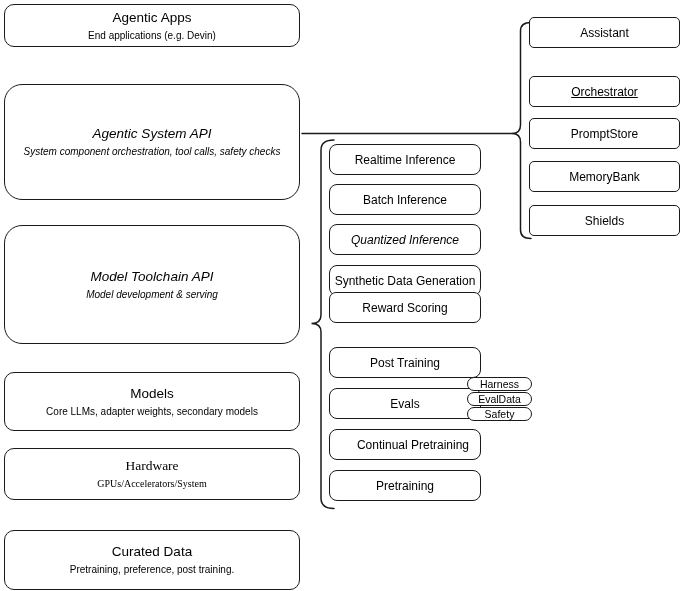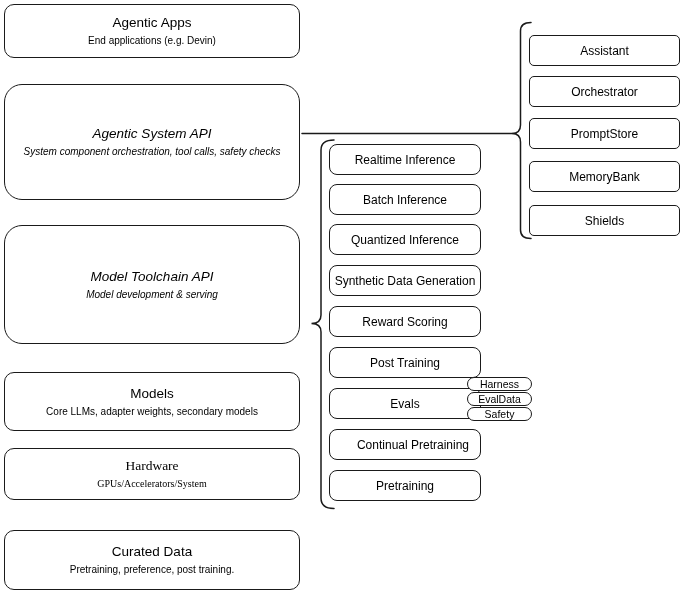--- a/index.html
+++ b/index.html
@@ -108,21 +108,21 @@
 
   <svg class="overlay" viewBox="0 0 682 591" xmlns="http://www.w3.org/2000/svg">
 
     <path d="M 302 133.5 L 512 133.5" fill="none" stroke="#1a1a1a" stroke-width="1.5" stroke-linecap="round"></path>
 
     <path d="M 531 22.5 Q 520.5 22.5 520.5 31 L 520.5 125 Q 520.5 133.5 512 133.5 Q 520.5 133.5 520.5 142 L 520.5 230 Q 520.5 238.5 531 238.5" fill="none" stroke="#1a1a1a" stroke-width="1.5" stroke-linecap="round"></path>
 
     <path d="M 334 140 Q 321 140 321 150 L 321 315 Q 321 323.5 311.5 323.5 Q 321 323.5 321 332 L 321 498 Q 321 508.5 334 508.5" fill="none" stroke="#1a1a1a" stroke-width="1.5" stroke-linecap="round"></path>
   </svg>
 
-  <div class="lbox" style="top:4px;height:54px;">
+  <div class="lbox" style="top:4px;height:43px;">
     <div class="title">Agentic Apps</div>
     <div class="subtitle">End applications (e.g. Devin)</div>
   </div>
 
   <div class="lbox big" style="top:84px;height:116px;">
     <div class="title">Agentic System API</div>
     <div class="subtitle">System component orchestration, tool calls, safety checks</div>
   </div>
 
   <div class="lbox big" style="top:225px;height:119px;">
@@ -140,31 +140,31 @@
     <div class="subtitle">GPUs/Accelerators/System</div>
   </div>
 
   <div class="lbox" style="top:530px;height:60px;">
     <div class="title">Curated Data</div>
     <div class="subtitle">Pretraining, preference, post training.</div>
   </div>
 
   <div class="mbox" style="top:144px;">Realtime Inference</div>
   <div class="mbox" style="top:184px;">Batch Inference</div>
-  <div class="mbox" style="top:224px;">Quantized Inference</div>
+  <div class="mbox" style="top:224px;font-style:italic;">Quantized Inference</div>
   <div class="mbox" style="top:265px;">Synthetic Data Generation</div>
-  <div class="mbox" style="top:306px;">Reward Scoring</div>
+  <div class="mbox" style="top:292px;border-radius:7px;">Reward Scoring</div>
   <div class="mbox" style="top:347px;">Post Training</div>
   <div class="mbox" style="top:388px;">Evals</div>
   <div class="mbox" style="top:429px;padding-left:16px;">Continual Pretraining</div>
   <div class="mbox" style="top:470px;">Pretraining</div>
 
   <div class="pill" style="top:377px;">Harness</div>
   <div class="pill" style="top:392px;">EvalData</div>
   <div class="pill" style="top:407px;">Safety</div>
 
-  <div class="rbox" style="top:35px;">Assistant</div>
-  <div class="rbox" style="top:76px;">Orchestrator</div>
+  <div class="rbox" style="top:17px;">Assistant</div>
+  <div class="rbox" style="top:76px;text-decoration:underline;">Orchestrator</div>
   <div class="rbox" style="top:118px;">PromptStore</div>
   <div class="rbox" style="top:161px;">MemoryBank</div>
   <div class="rbox" style="top:205px;">Shields</div>
 
 </div>
 
 </body></html>

